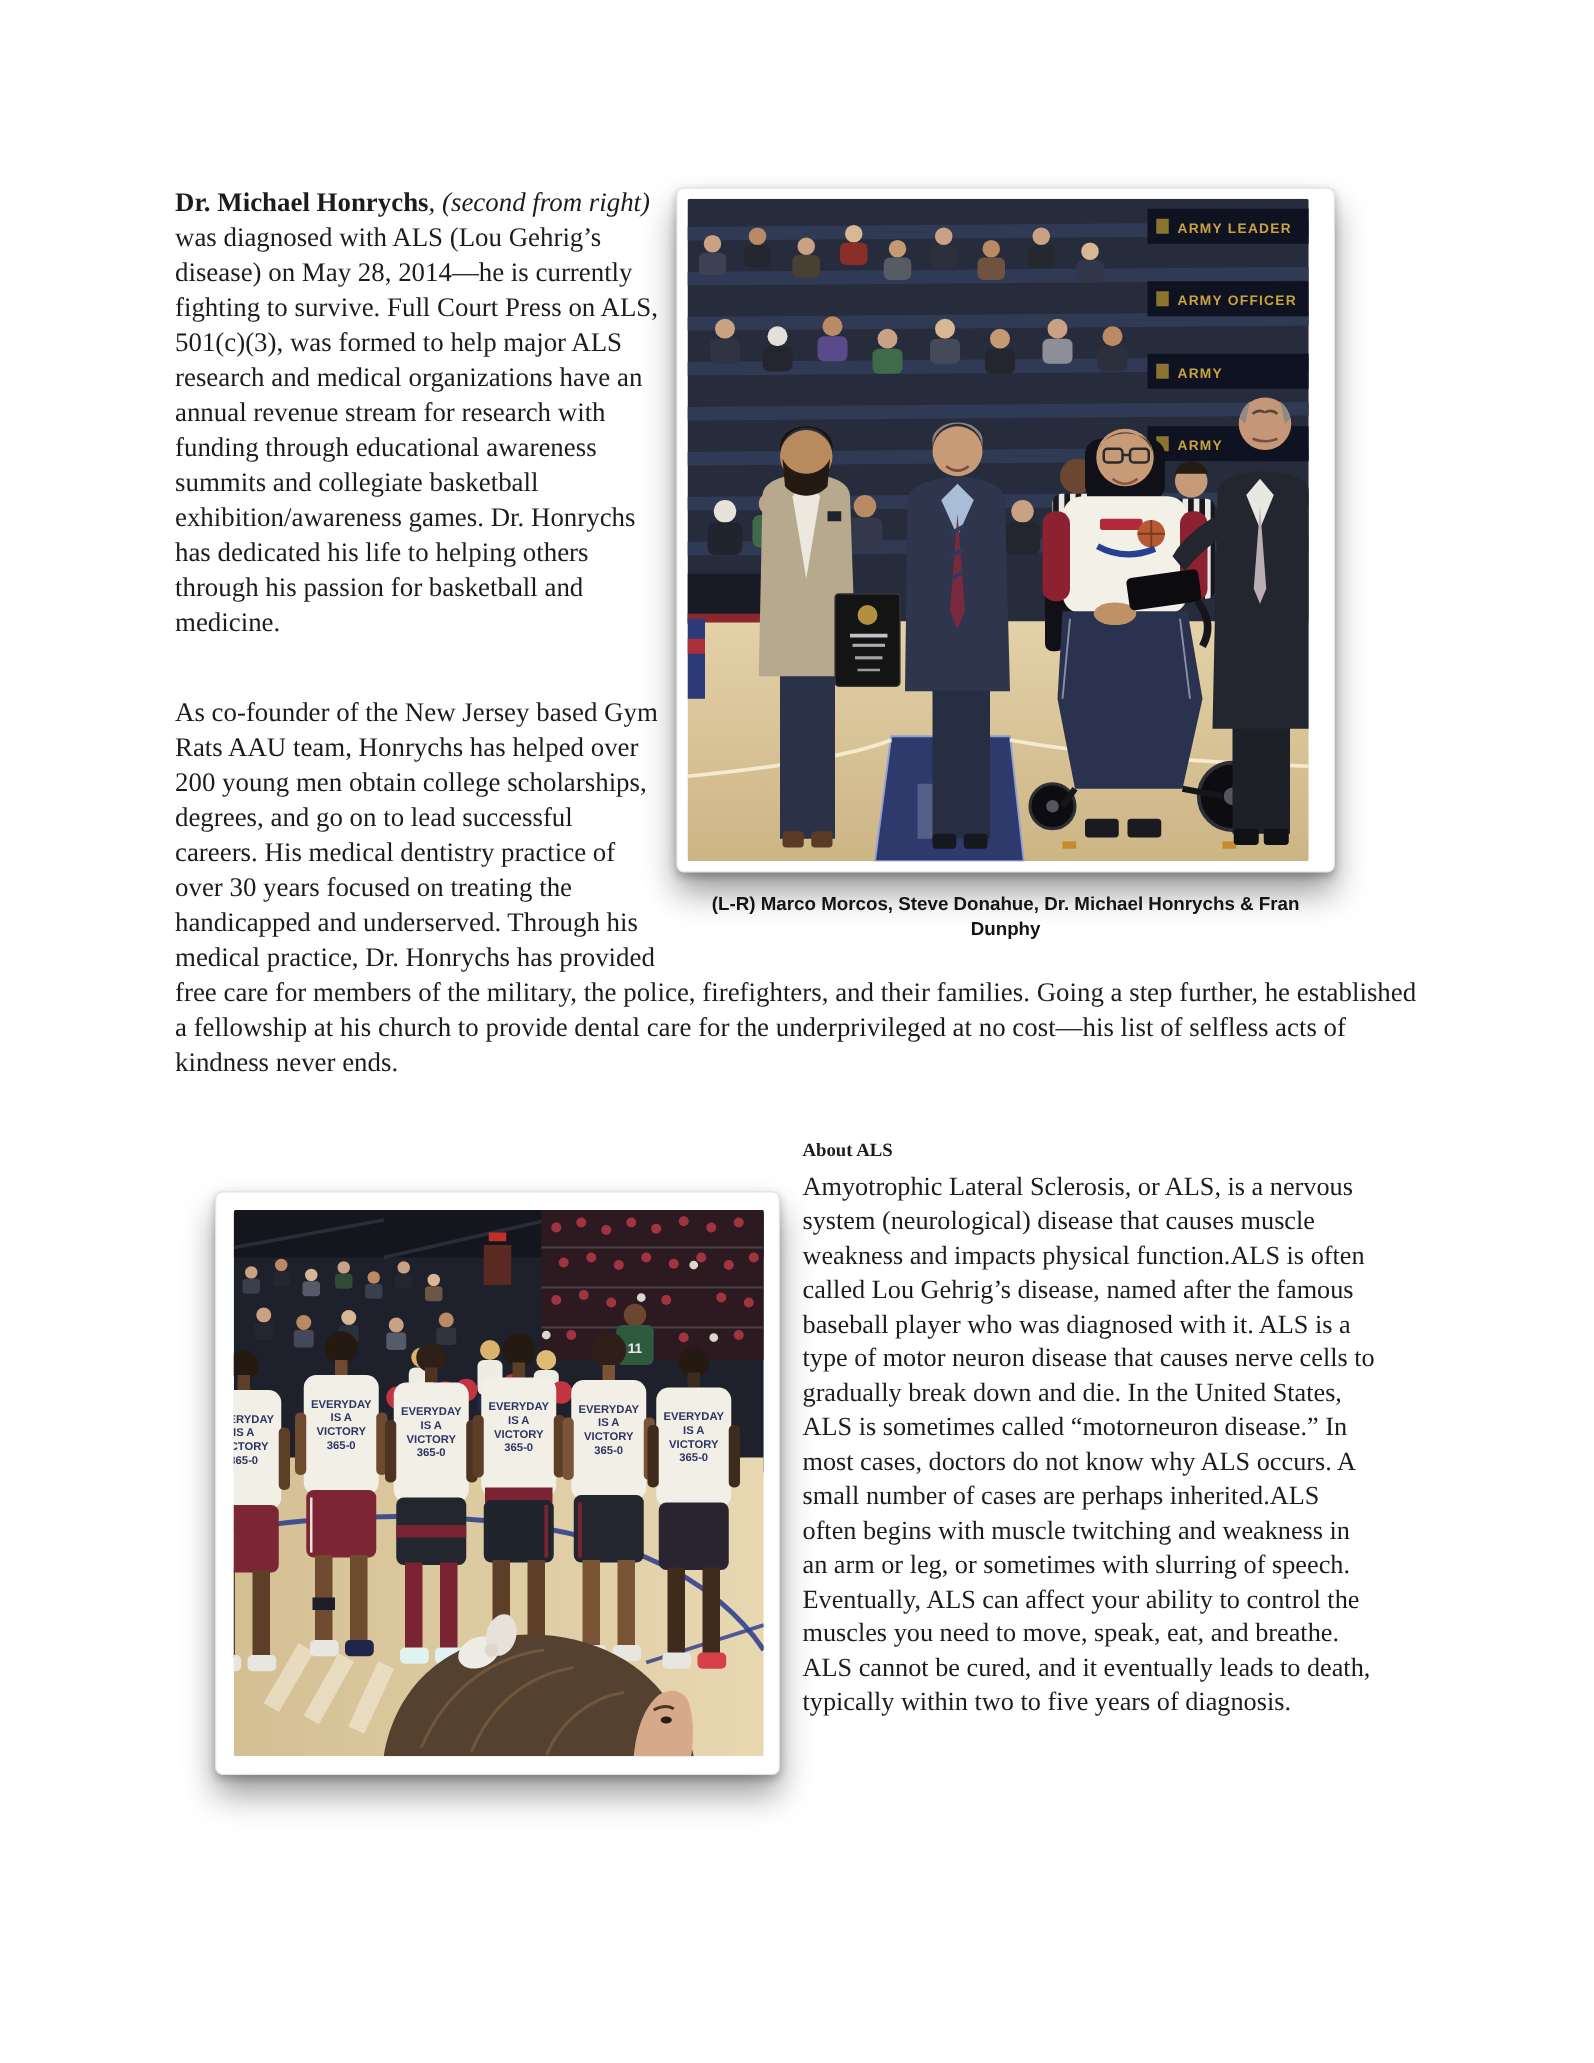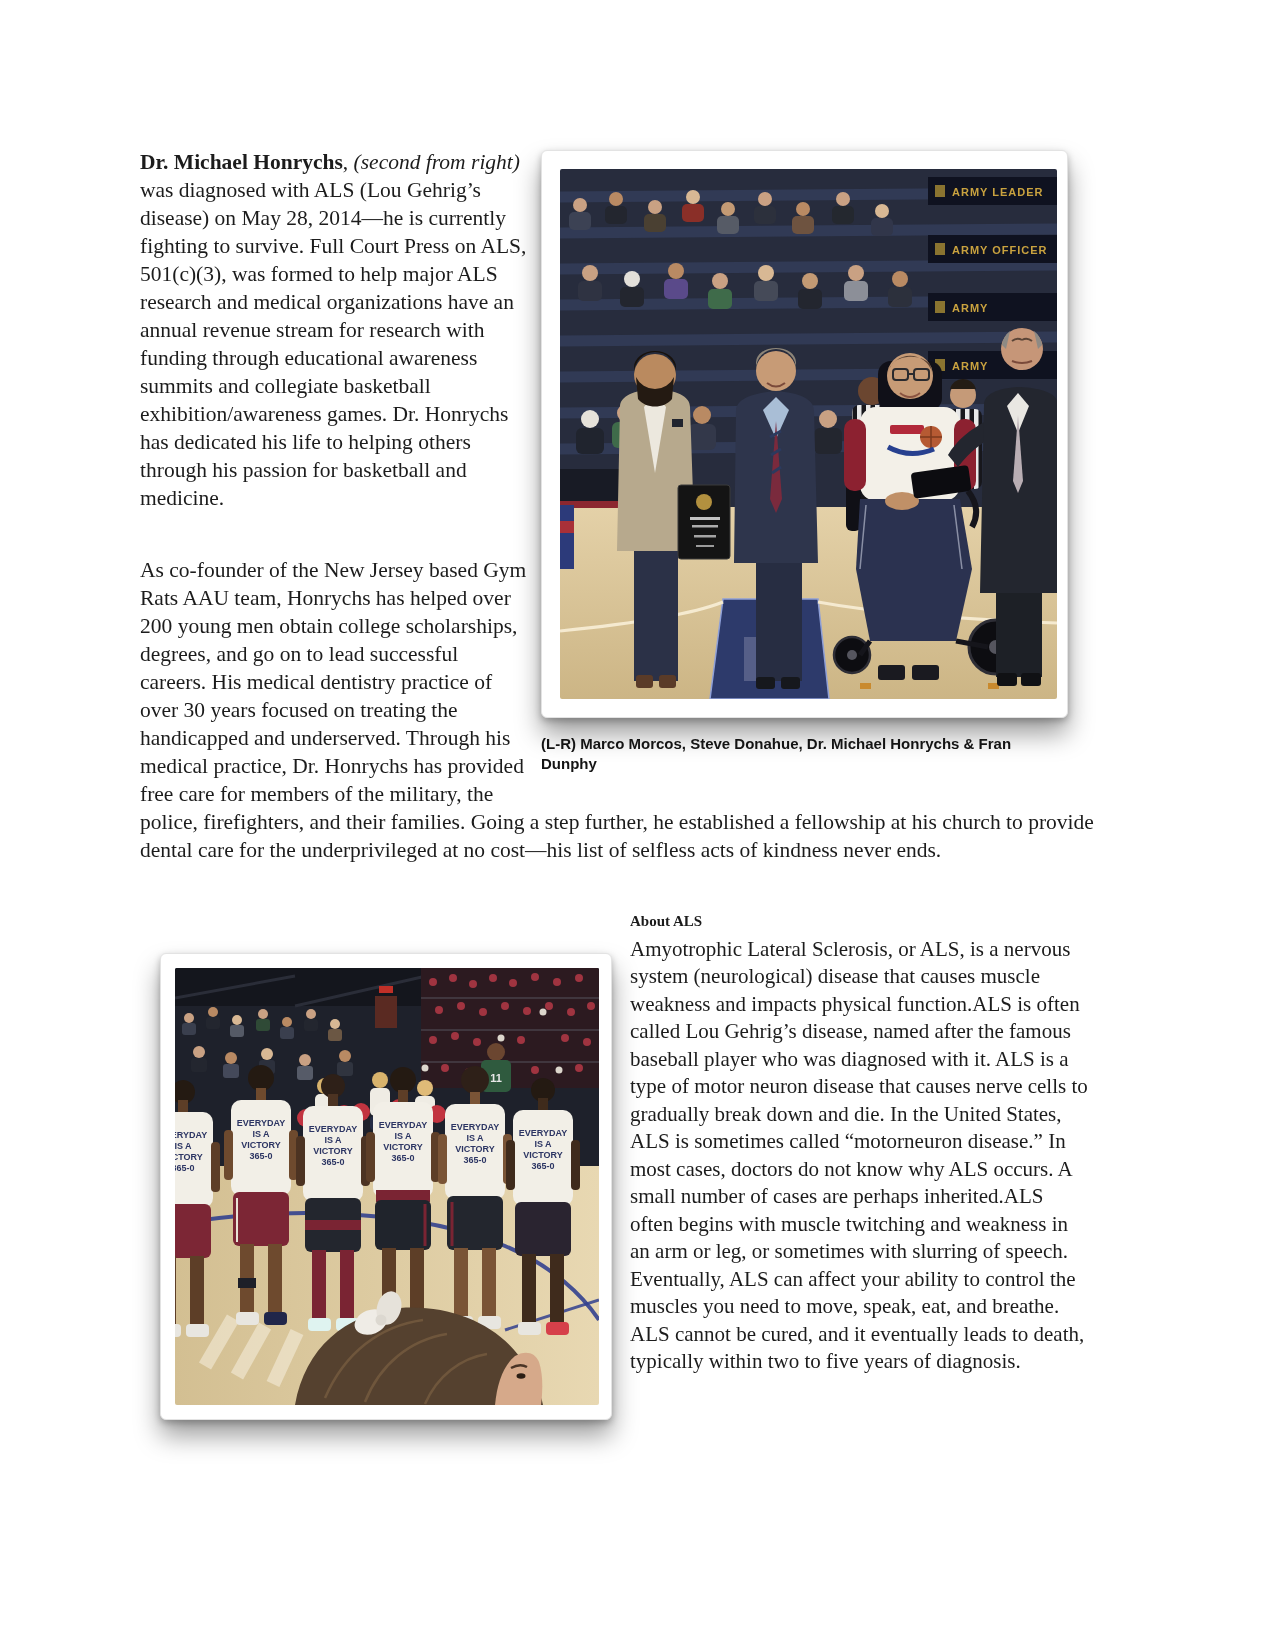--- a/index.html
+++ b/index.html
@@ -8,30 +8,30 @@
     margin:0 auto;overflow:hidden;
     font-family:"Liberation Serif","DejaVu Serif",serif;color:#1c1c1c;
   }
   .content{padding:148px 135px 0 140px;}
   .article{font-size:21.5px;line-height:28px;}
   .article p{margin:0;}
   .article p.second{margin-top:44px;}
   .photo-figure{margin:0;}
   .figure-right{float:right;width:527px;margin:2px 72px 8px 14px;}
   .photo-frame{
-    background:#fff;padding:18px;border-radius:6px;border:1px solid #e3e3e3;
+    background:#fff;padding:8px;border-radius:6px;border:1px solid #e3e3e3;
     box-shadow:0 3px 7px rgba(0,0,0,.25),0 16px 26px rgba(0,0,0,.38);
   }
   .photo-frame svg{display:block;border-radius:2px;}
   .photo-caption{
     margin-top:16px;font-family:"Liberation Sans","DejaVu Sans",sans-serif;
-    font-size:15px;font-weight:bold;color:#141414;line-height:20px;
+    font-size:15px;font-weight:bold;color:#141414;text-align:center;line-height:20px;
   }
   .bottom-section{clear:both;margin-top:44px;display:flex;align-items:flex-start;}
-  .figure-left{width:452px;margin:45px 0 0 20px;flex:0 0 auto;}
+  .figure-left{width:452px;margin:45px 0 0 32px;flex:0 0 auto;}
   .figure-left .photo-frame{padding:14px;}
   .about{width:458px;margin-left:18px;font-size:21px;line-height:27.5px;}
   .about h2{margin:0;font-size:15px;line-height:27.5px;font-weight:bold;}
   .about p{margin:0;}
   .svg-label{font-family:"Liberation Sans","DejaVu Sans",sans-serif;font-weight:bold;}
 </style>
 </head>
 <body>
 
 <div class="page">

